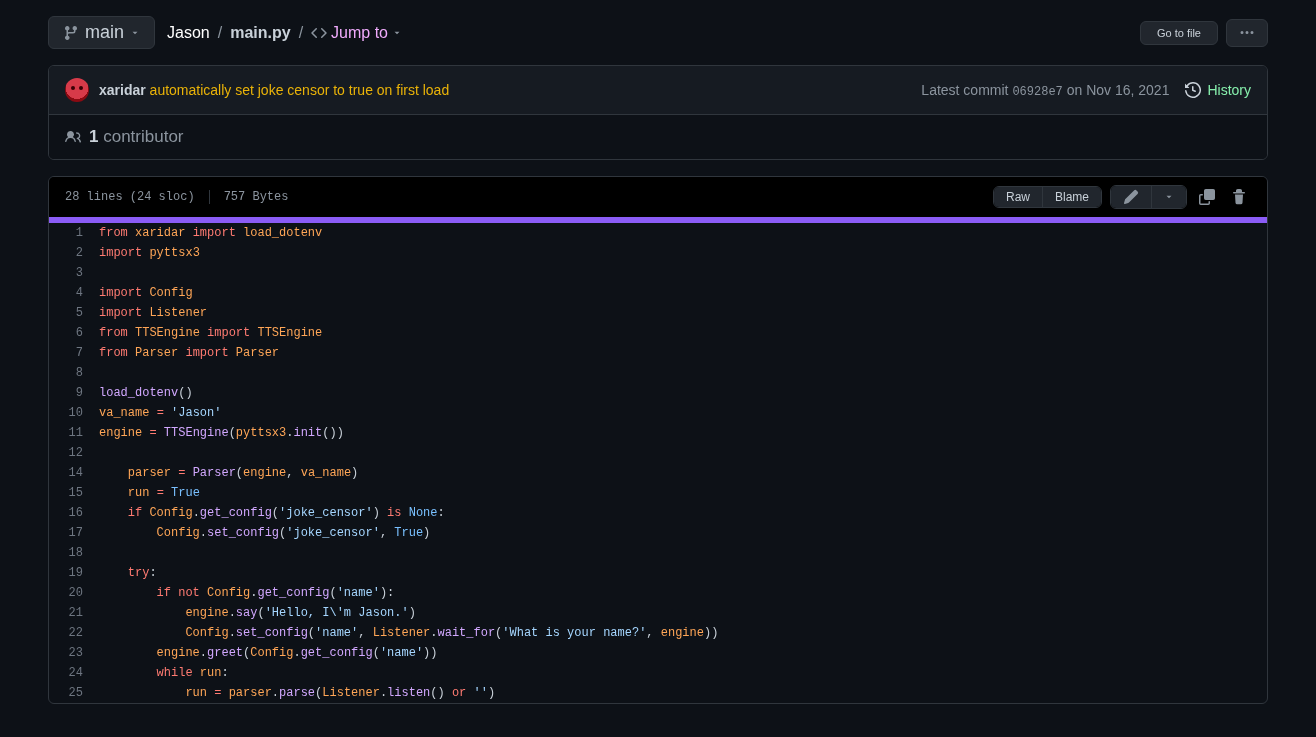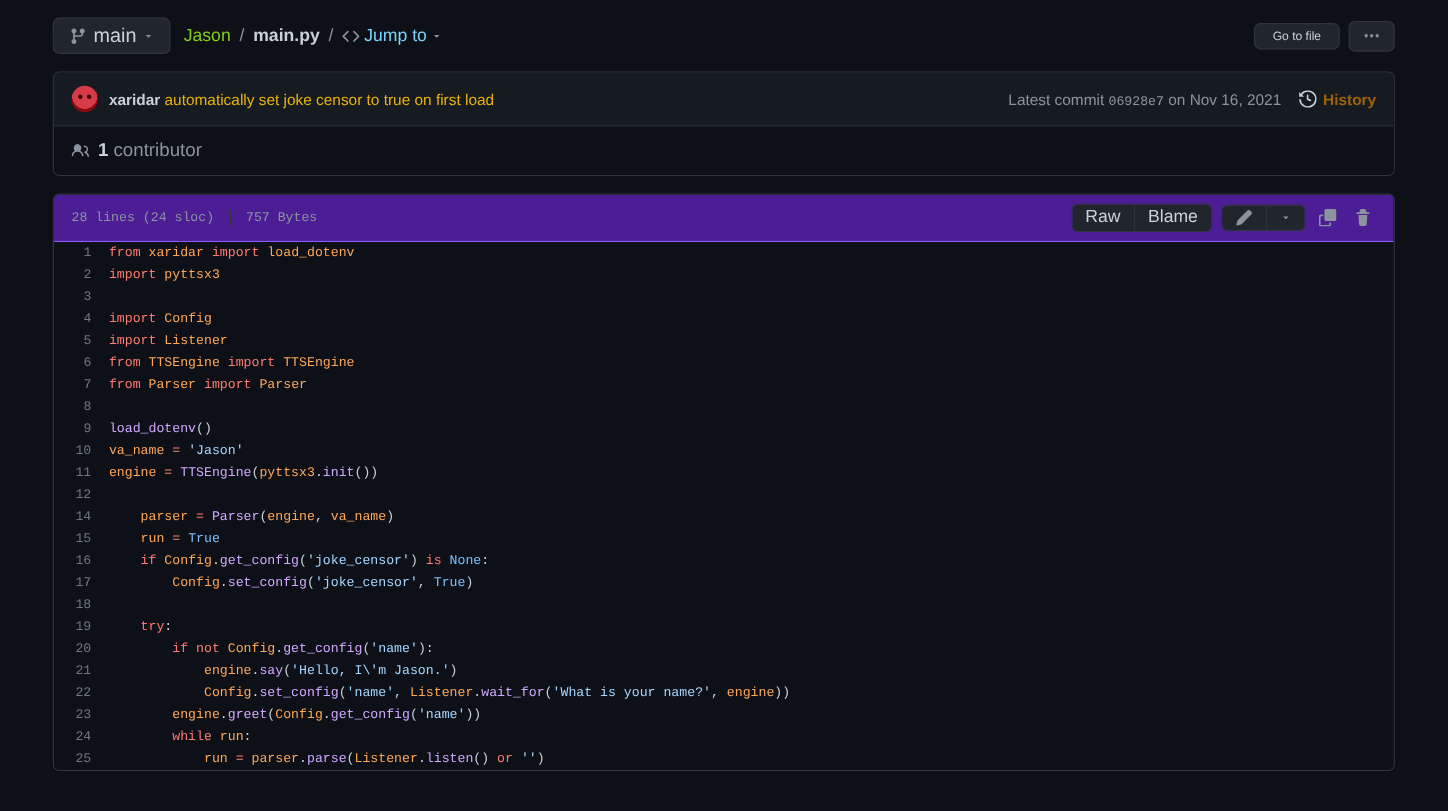--- a/index.html
+++ b/index.html
@@ -44,32 +44,32 @@
     display: flex;
     align-items: center;
     font-size: 16px;
     gap: 4px;
   }
   .breadcrumb .sep {
     color: #8b949e;
     margin: 0 4px;
   }
   .breadcrumb a {
-    color: #84cc16;
+    color: #ffffff;
     text-decoration: none;
   }
   .breadcrumb .filename {
     color: #c9d1d9;
     font-weight: 600;
   }
   .jumpto {
     display: flex;
     align-items: center;
     gap: 4px;
-    color: #7dd3fc;
+    color: #f0abfc;
     cursor: pointer;
   }
   .jumpto svg {
     fill: #8b949e;
   }
   .top-right {
     display: flex;
     align-items: center;
     gap: 8px;
   }
@@ -142,22 +142,22 @@
   }
   .sha {
     font-family: ui-monospace, SFMono-Regular, "SF Mono", Menlo, Consolas, "Liberation Mono", monospace;
     font-size: 12px;
     color: #8b949e;
   }
   .history-link {
     display: flex;
     align-items: center;
     gap: 6px;
-    color: #a16207;
-    font-weight: 700;
+    color: #86efac;
+    font-weight: 400;
     cursor: pointer;
   }
   .history-link svg {
     fill: #c9d1d9;
   }
   .contributors {
     background: #0d1117;
     padding: 12px 16px;
     display: flex;
     align-items: center;
@@ -171,26 +171,26 @@
   .contributors .count {
     font-weight: 600;
     color: #c9d1d9;
   }
   .filebox {
     border: 1px solid #30363d;
     border-radius: 6px;
     overflow: hidden;
   }
   .file-header {
-    background: #4c1d95;
+    background: #000000;
     padding: 8px 16px;
     display: flex;
     align-items: center;
     justify-content: space-between;
-    border-bottom: 1px solid #8b5cf6;
+    border-bottom: 6px solid #8b5cf6;
   }
   .file-info {
     display: flex;
     align-items: center;
     gap: 14px;
     font-family: ui-monospace, SFMono-Regular, "SF Mono", Menlo, Consolas, "Liberation Mono", monospace;
     font-size: 12px;
     color: #8b949e;
   }
   .file-info .vdiv {
@@ -206,21 +206,21 @@
   .btngrp {
     display: flex;
     border: 1px solid #30363d;
     border-radius: 6px;
     overflow: hidden;
   }
   .btngrp .seg {
     background: #21262d;
     padding: 3px 12px;
     color: #c9d1d9;
-    font-size: 16px;
+    font-size: 12px;
     cursor: pointer;
     display: flex;
     align-items: center;
     border: none;
   }
   .btngrp .seg + .seg {
     border-left: 1px solid #30363d;
   }
   .iconbtn {
     color: #8b949e;

